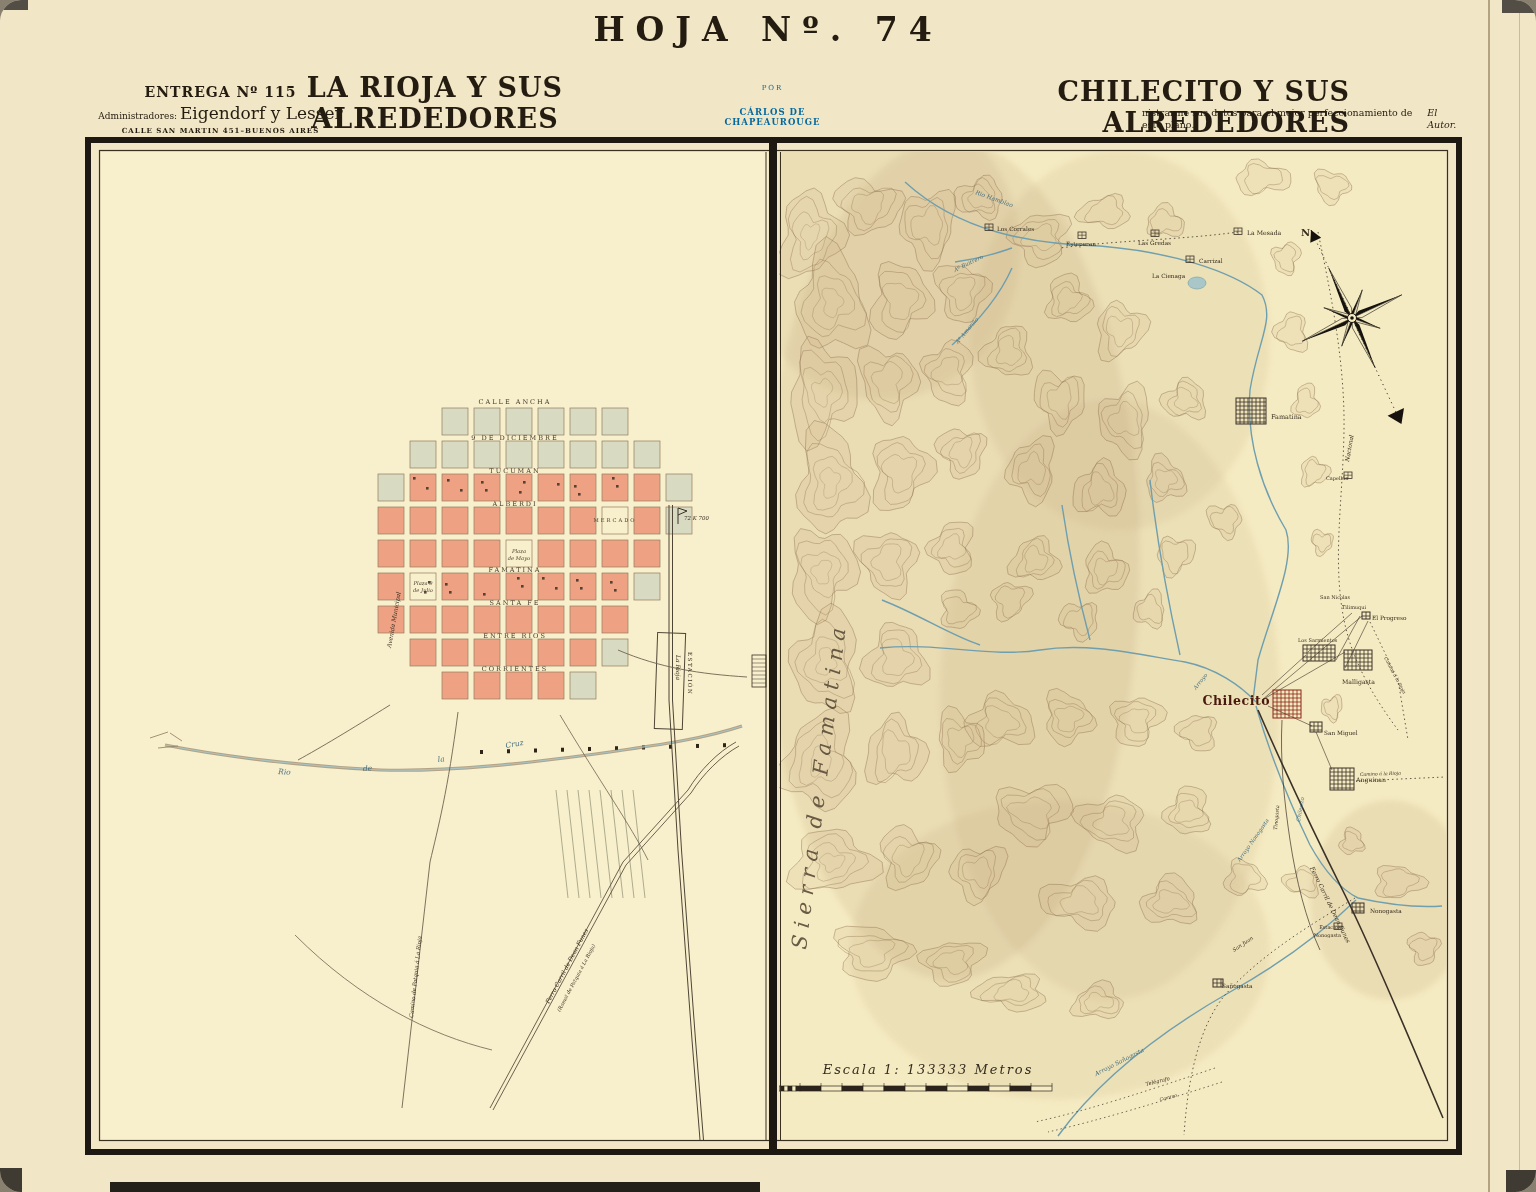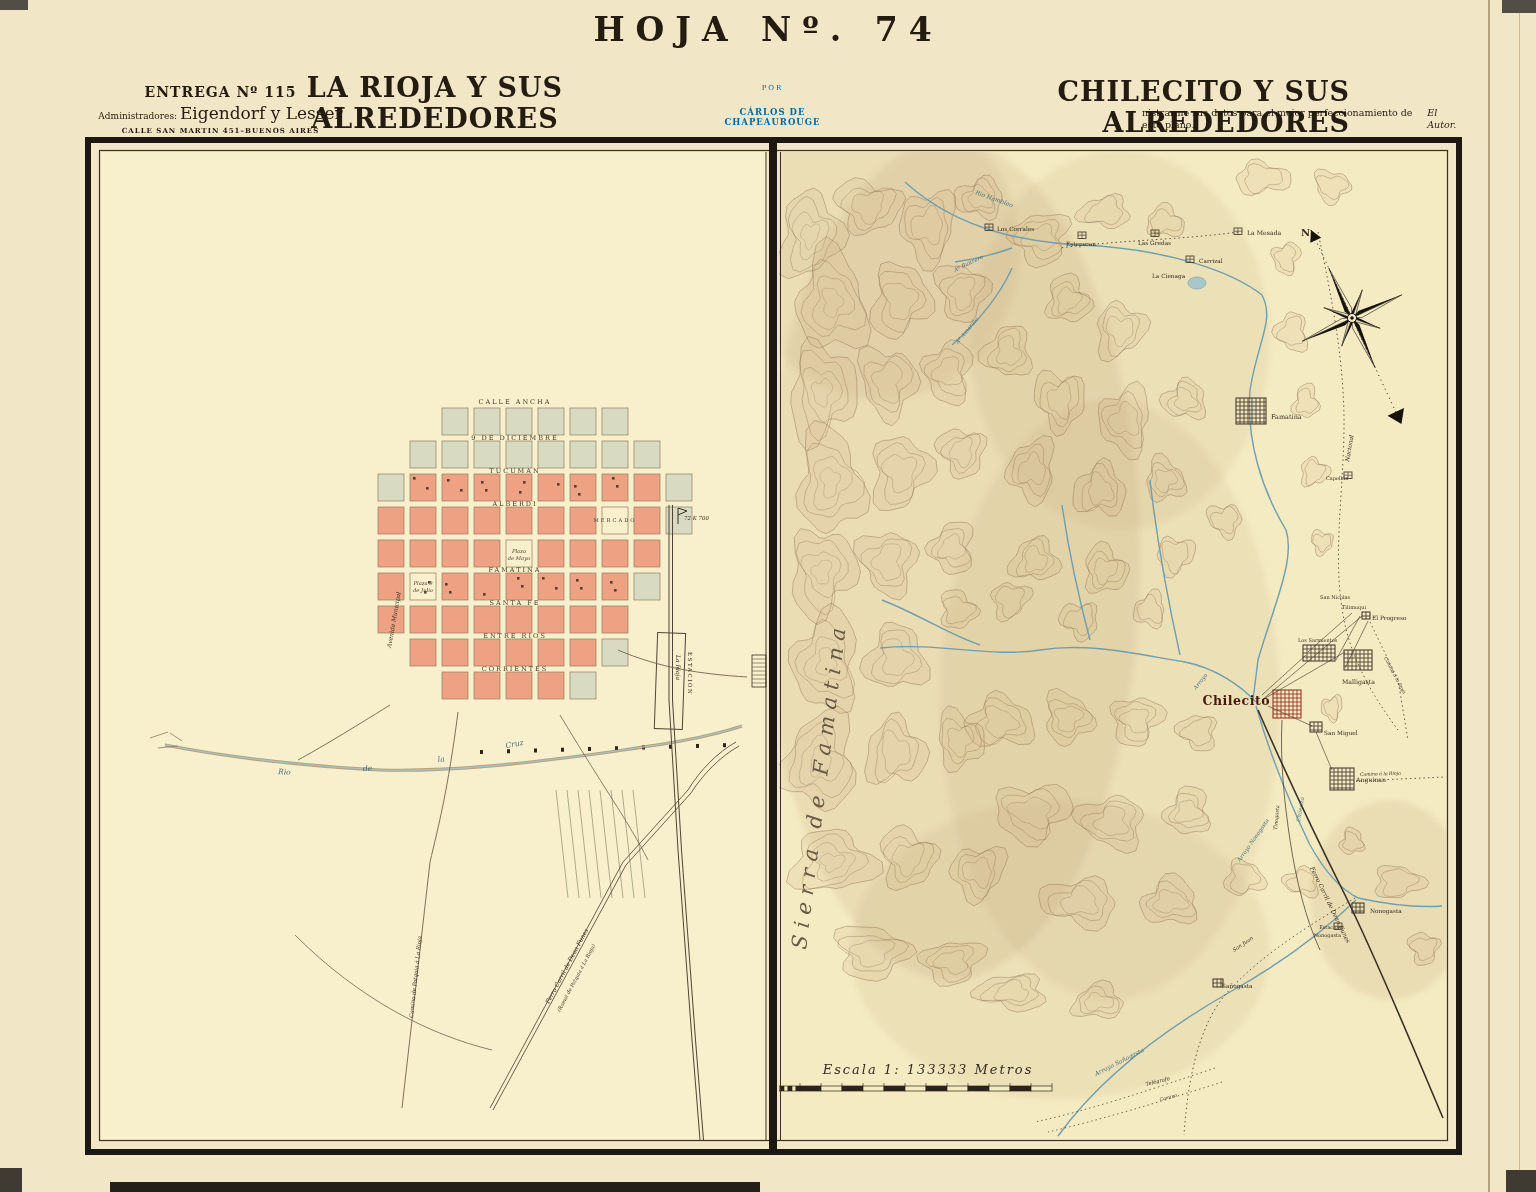--- a/index.html
+++ b/index.html
@@ -1,17 +1,17 @@
 <!DOCTYPE html>
 <html><head>
 <meta charset="utf-8">
 <style>
   html,body{margin:0;padding:0;background:#8a8070;}
   .sheet{position:relative;width:1536px;height:1192px;background:#f1e6c6;overflow:hidden;
-         font-family:"DejaVu Serif",serif;color:#2b2316;}
+         font-family:"DejaVu Serif",serif;color:#2b2316;border-radius:21px;}
   .abs{position:absolute;}
   
   .hdr-sheet-no{position:absolute;top:10px;left:0;width:100%;text-align:center;
     font-weight:bold;font-size:33px;letter-spacing:11px;color:#241c10;}
   .hdr-subtitle{position:absolute;top:50px;left:0;width:100%;text-align:center;
     font-weight:bold;font-size:19px;letter-spacing:3px;color:#241c10;}
   .hdr-left-title{position:absolute;top:72px;left:250px;width:370px;text-align:center;
     font-weight:bold;font-size:27px;letter-spacing:1px;color:#241c10;}
   .hdr-right-title{position:absolute;top:76px;left:950px;width:400px;text-align:right;
     font-weight:bold;font-size:27px;letter-spacing:1px;color:#241c10;}

